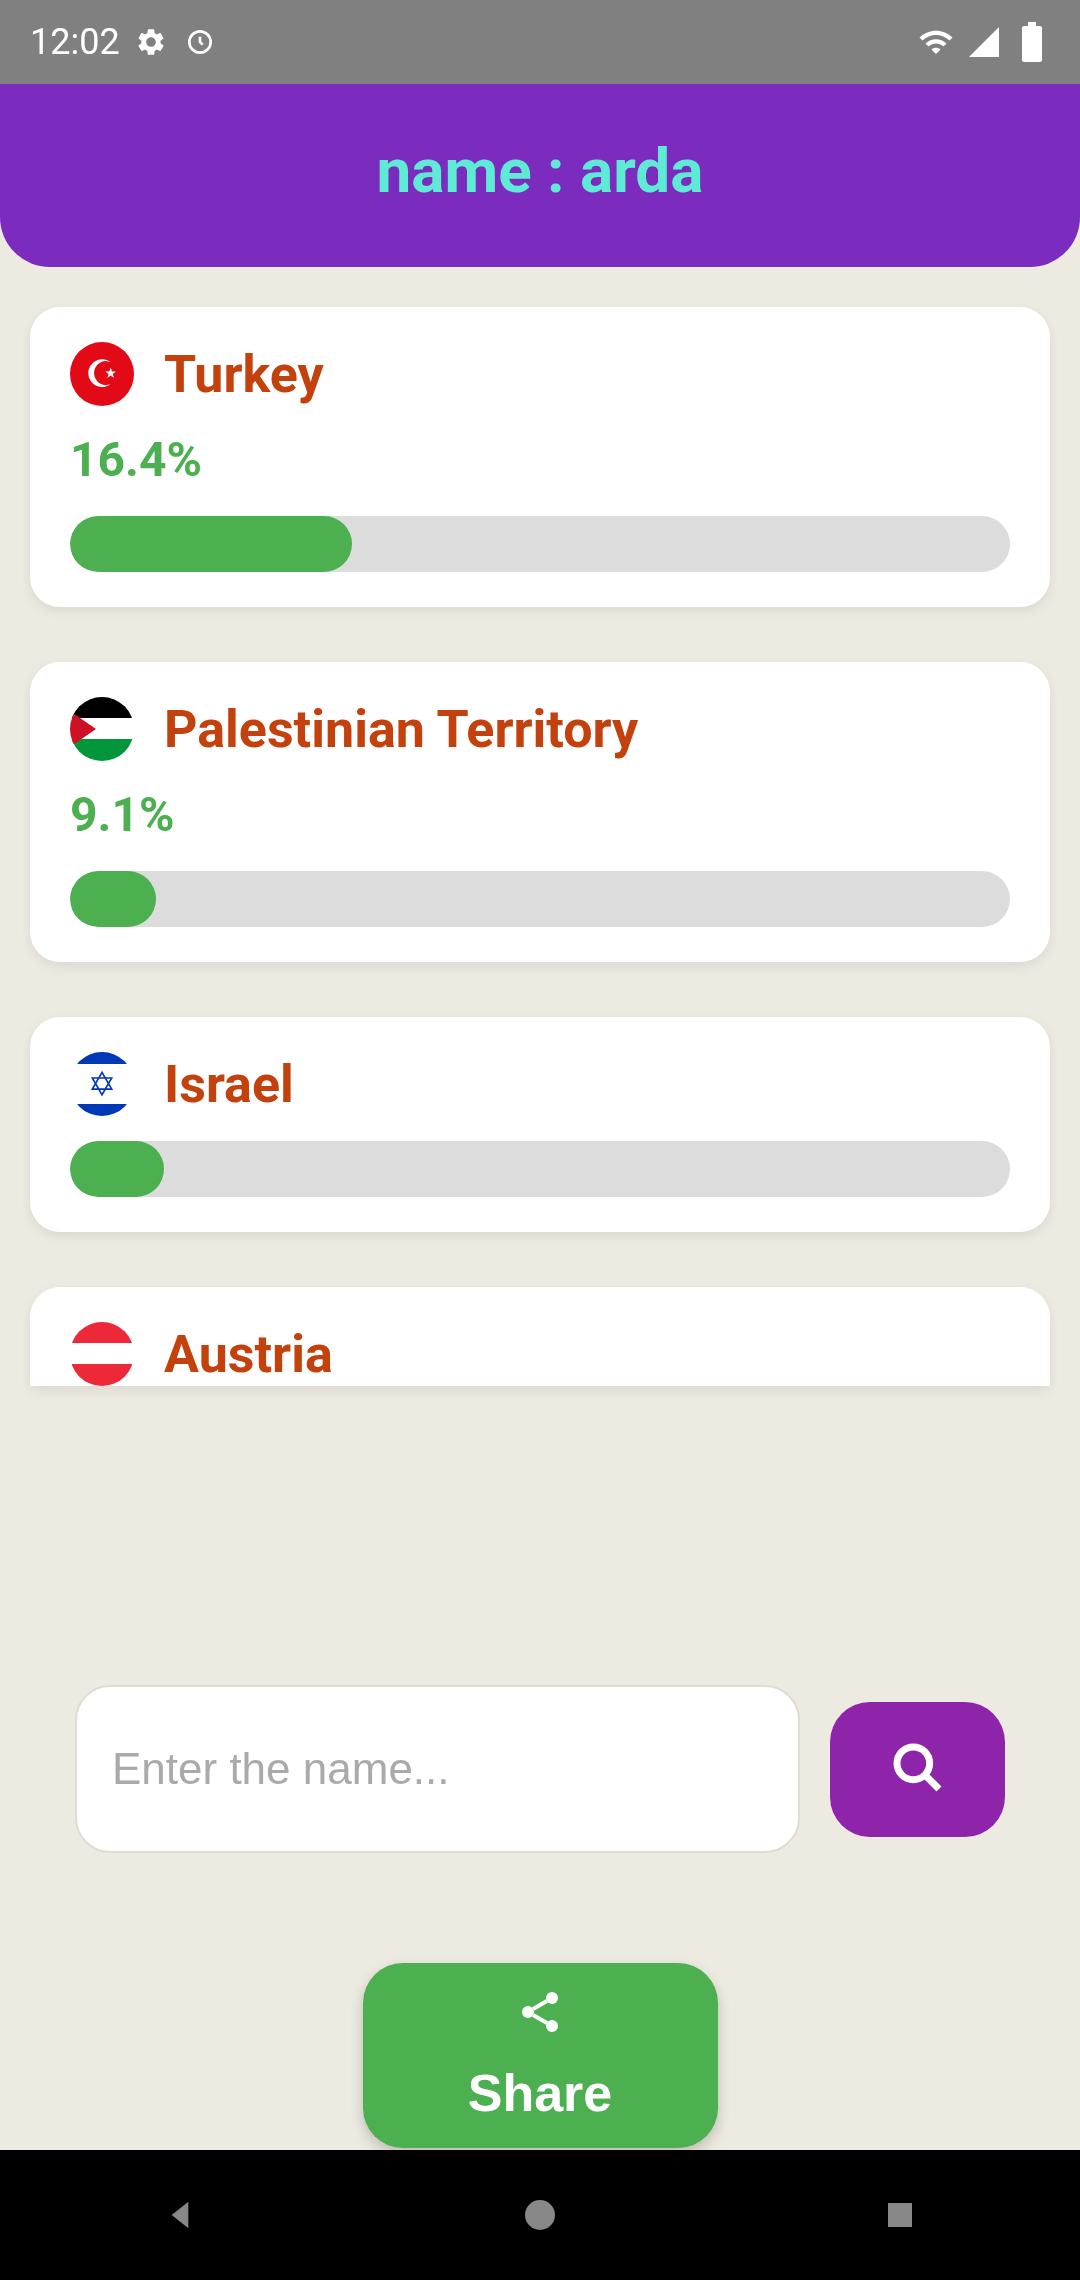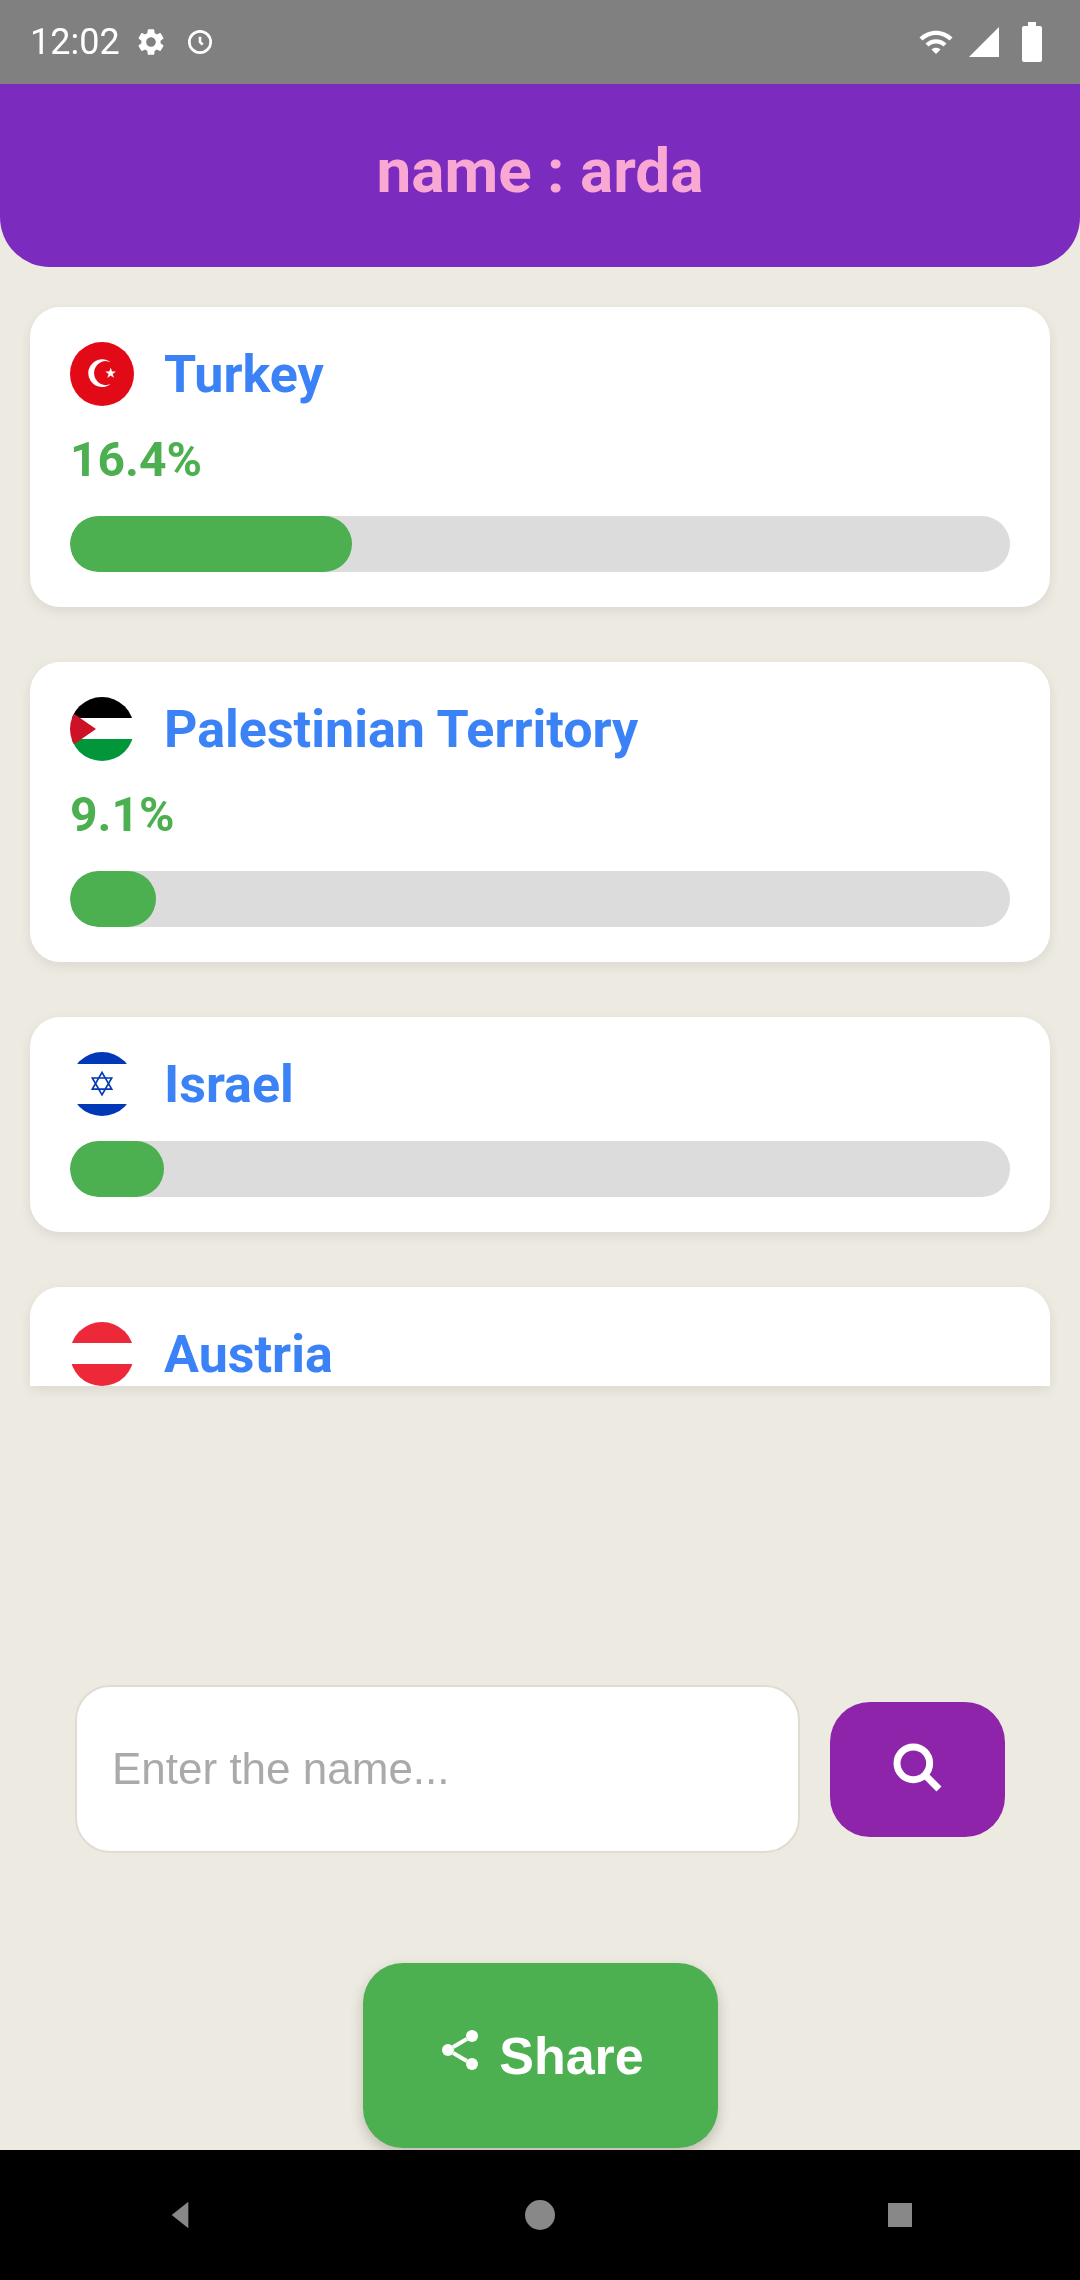--- a/index.html
+++ b/index.html
@@ -43,21 +43,21 @@
     .status-icon {
       width: 36px;
       height: 36px;
       display: inline-flex;
       align-items: center;
       justify-content: center;
     }
     
     .header {
       background: #7b2cbf;
-      color: #f9a8d4;
+      color: #5eead4;
       text-align: center;
       padding: 50px 0 60px 0;
       border-radius: 0 0 50px 50px;
       font-size: 62px;
       font-weight: bold;
     }
     
     .content {
       padding: 40px 30px;
       height: 1450px;
@@ -135,21 +135,21 @@
       transform: translate(-50%, -50%);
     }
     
     .flag-austria {
       background: linear-gradient(to bottom, #ed2939 33%, #fff 33%, #fff 66%, #ed2939 66%);
     }
     
     .country-name {
       font-size: 52px;
       font-weight: bold;
-      color: #3b82f6;
+      color: #c2410c;
     }
     
     .percentage {
       font-size: 48px;
       font-weight: bold;
       color: #4caf50;
       margin-bottom: 28px;
     }
     
     .progress-bar {
@@ -216,20 +216,21 @@
       height: 185px;
       background: #4caf50;
       border: none;
       border-radius: 40px;
       color: white;
       font-size: 52px;
       font-weight: bold;
       margin: 0 auto;
       cursor: pointer;
       box-shadow: 0 6px 14px rgba(0,0,0,0.2);
+      flex-direction: column;
     }
     
     .nav-bar {
       position: absolute;
       bottom: 0;
       left: 0;
       right: 0;
       height: 130px;
       background: #000;
       display: flex;

